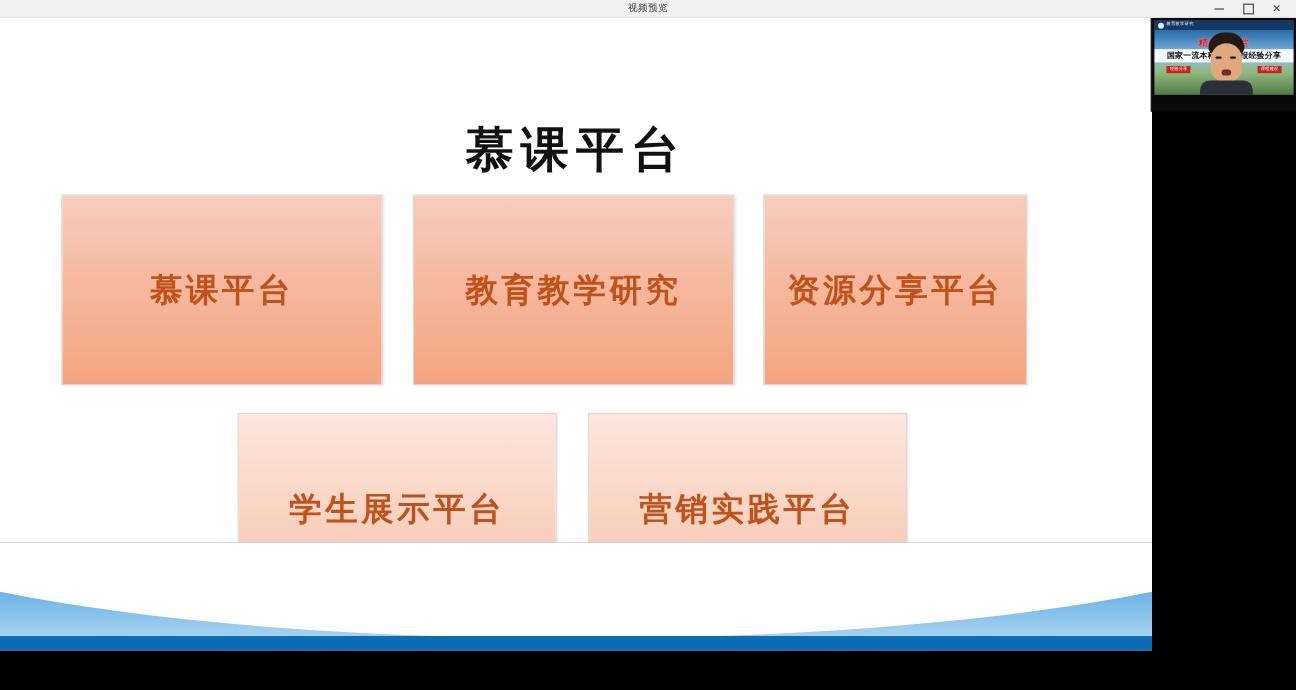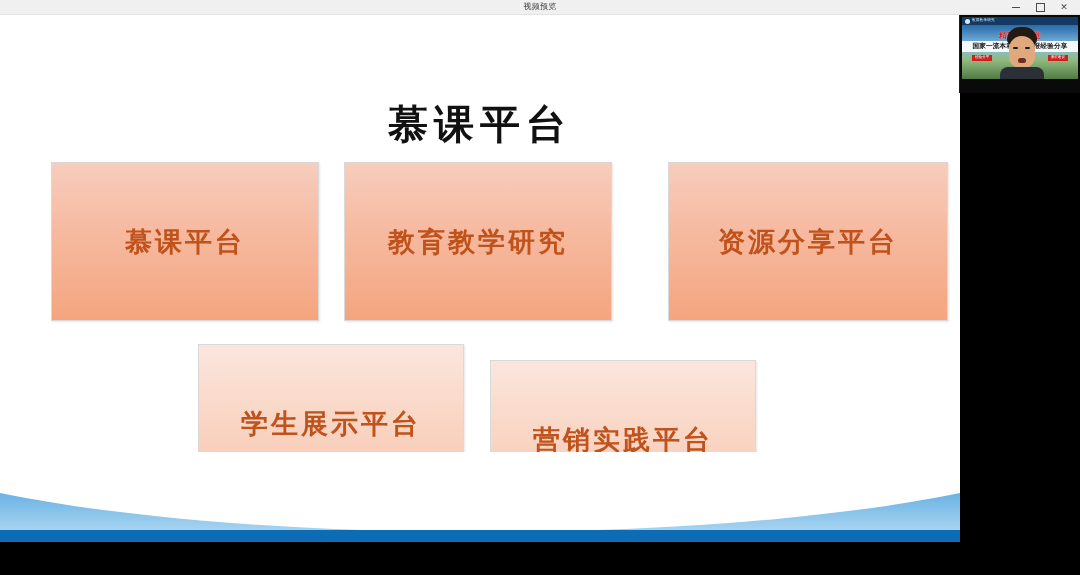--- a/index.html
+++ b/index.html
@@ -281,23 +281,23 @@
     top: 147px;
     height: 159px;
   }
   .row2 {
     background: linear-gradient(180deg, #fbe6dd 0%, #f9d5c4 50%, #f7c3aa 100%);
     top: 329px;
     height: 159px;
   }
   #box-mooc       { left: 51px;  width: 268px; }
   #box-discussion { left: 344px; width: 268px; }
-  #box-resource   { left: 668px; width: 280px; }
+  #box-resource   { left: 636px; width: 220px; }
   #box-student    { left: 198px; width: 266px; }
-  #box-marketing  { left: 490px; width: 266px; margin-top: 16px; }
+  #box-marketing  { left: 490px; width: 266px; }
 
   
   .slide-footer {
     position: absolute;
     left: 0;
     bottom: 0;
     width: 960px;
     height: 90px;
     overflow: hidden;
     background: linear-gradient(180deg, #3f96d8 0%, #69b2e4 45%, #a8d4f0 88%, #0c6db5 88%, #0c6db5 100%);

